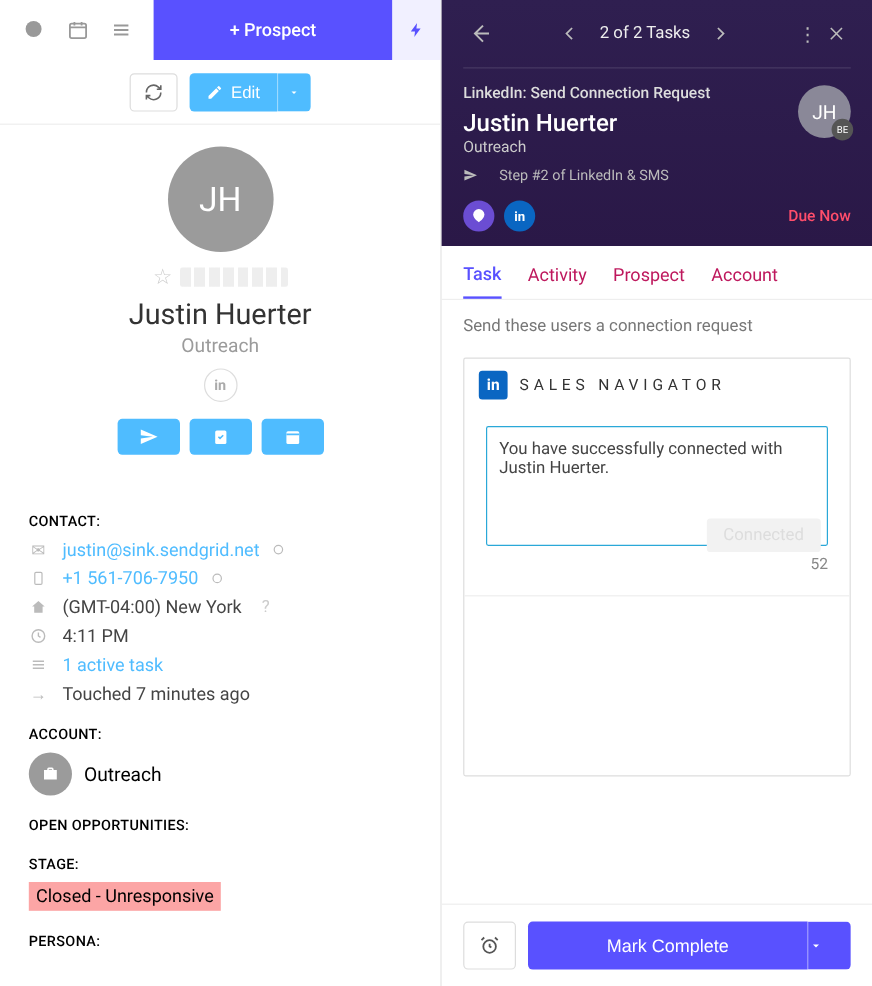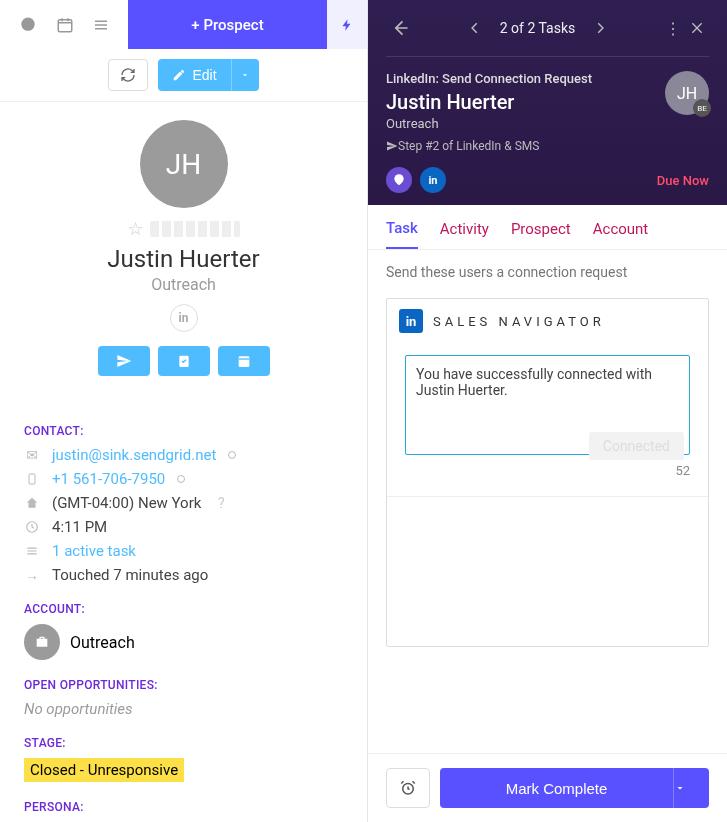--- a/index.html
+++ b/index.html
@@ -28,43 +28,43 @@
 .star-row .st { color: #ccc; font-size: 18px; }
 .star-row .ph { width: 90px; height: 16px; background: repeating-linear-gradient(90deg, #eee 0 9px, #fff 9px 12px); border-radius: 2px; }
 .pname { font-size: 24px; font-weight: 400; color: #333; margin-bottom: 2px; }
 .pcomp { font-size: 16px; color: #9b9b9b; margin-bottom: 10px; }
 .li-circ { width: 28px; height: 28px; border: 1px solid #ddd; border-radius: 50%; display: inline-flex; align-items: center; justify-content: center; color: #aaa; font-size: 12px; font-weight: bold; margin-bottom: 14px; }
 .action-row { display: flex; justify-content: center; gap: 8px; margin-bottom: 20px; }
 .act-btn { width: 52px; height: 30px; background: #4fbcff; border-radius: 4px; display: flex; align-items: center; justify-content: center; color: #fff; cursor: pointer; }
 
 
 .details { padding: 0 24px; text-align: left; }
-.sect-label { font-size: 12px; color: #6d28d9; letter-spacing: 0.3px; margin: 18px 0 8px; font-weight: 500; }
+.sect-label { font-size: 12px; color: #000000; letter-spacing: 0.3px; margin: 18px 0 8px; font-weight: 500; }
 .drow { display: flex; align-items: center; gap: 12px; margin: 6px 0; font-size: 15px; color: #444; }
 .drow .dic { width: 16px; color: #bbb; font-size: 14px; display: flex; justify-content: center; }
 .drow a { color: #4fbcff; text-decoration: none; }
 .drow .dot { width: 8px; height: 8px; border: 1px solid #bbb; border-radius: 50%; }
 .noopp { font-style: italic; color: #9b9b9b; font-size: 15px; }
-.stage-pill { background: #fde047; padding: 3px 6px; font-size: 15px; display: inline-block; }
+.stage-pill { background: #fca5a5; padding: 3px 6px; font-size: 15px; display: inline-block; }
 .acct-row { display: flex; align-items: center; gap: 10px; margin: 8px 0 6px; }
 .acct-ic { width: 36px; height: 36px; border-radius: 50%; background: #9b9b9b; display: flex; align-items: center; justify-content: center; color: #fff; }
 
 
 .rhead { background: #2d1b4e; background: linear-gradient(#2f1f50,#2a1847); color: #fff; padding: 14px 18px 12px; }
 .rhead-top { display: flex; align-items: center; margin-bottom: 14px; }
 .rhead-top .nav-ic { color: #bbb; cursor: pointer; padding: 4px; }
 .rhead-top .spacer { flex: 1; }
 .rhead-top .task-count { font-size: 14px; color: #eee; margin: 0 14px; }
 .rhead-divider { border: none; border-top: 1px solid rgba(255,255,255,0.12); margin-bottom: 14px; }
 .rhead-main { display: flex; align-items: flex-start; gap: 12px; }
 .rhead-text { flex: 1; }
 .task-type { font-size: 13px; color: #ddd; font-weight: 500; margin-bottom: 4px; }
 .task-person { font-size: 20px; font-weight: 500; margin-bottom: 2px; }
 .task-comp { font-size: 13px; color: #ccc; margin-bottom: 8px; }
-.task-step { font-size: 12px; color: #bbb; display: flex; align-items: center; gap: 0; }
+.task-step { font-size: 12px; color: #bbb; display: flex; align-items: center; gap: 18px; }
 .rhead-av { position: relative; }
 .rhead-av .av { width: 44px; height: 44px; border-radius: 50%; background: #8a8898; display: flex; align-items: center; justify-content: center; font-size: 16px; }
 .rhead-av .badge { position: absolute; bottom: -2px; right: -2px; background: #555; border-radius: 50%; width: 18px; height: 18px; font-size: 8px; display: flex; align-items: center; justify-content: center; }
 .rhead-bottom { display: flex; align-items: center; margin-top: 14px; }
 .rhead-bottom .chip { width: 26px; height: 26px; border-radius: 50%; display: flex; align-items: center; justify-content: center; margin-right: 8px; }
 .due-now { margin-left: auto; color: #ff4d6b; font-size: 13px; font-weight: 500; }
 
 
 .rtabs { display: flex; gap: 22px; padding: 14px 18px 0; border-bottom: 1px solid #eee; align-items: center; }
 .rtab { font-size: 15px; color: #be185d; padding-bottom: 10px; cursor: pointer; }
@@ -232,21 +232,20 @@
     <div class="acct-row">
       <div class="acct-ic">
           <svg width="16" height="16" viewBox="0 0 24 24" fill="currentColor">
             <path d="M10 4h4a2 2 0 0 1 2 2v1h4v12H4V7h4V6a2 2 0 0 1 2-2zm0 3h4V6h-4v1z"></path>
           </svg>
         </div>
       <span>Outreach</span>
     </div>
 
     <div class="sect-label">OPEN OPPORTUNITIES:</div>
-    <div class="noopp">No opportunities</div>
 
     <div class="sect-label">STAGE:</div>
     <span class="stage-pill">Closed - Unresponsive</span>
 
     <div class="sect-label">PERSONA:</div>
   </div>
 </div>
 
 <div class="right-panel">
 

